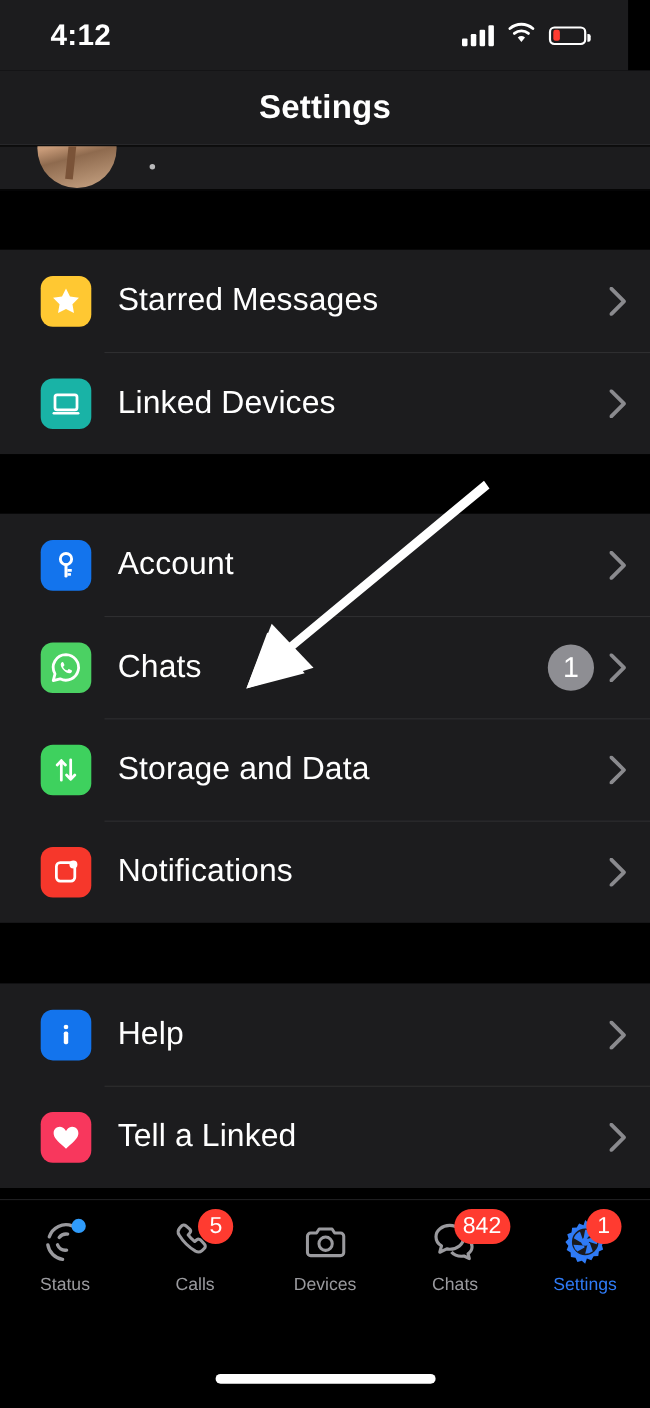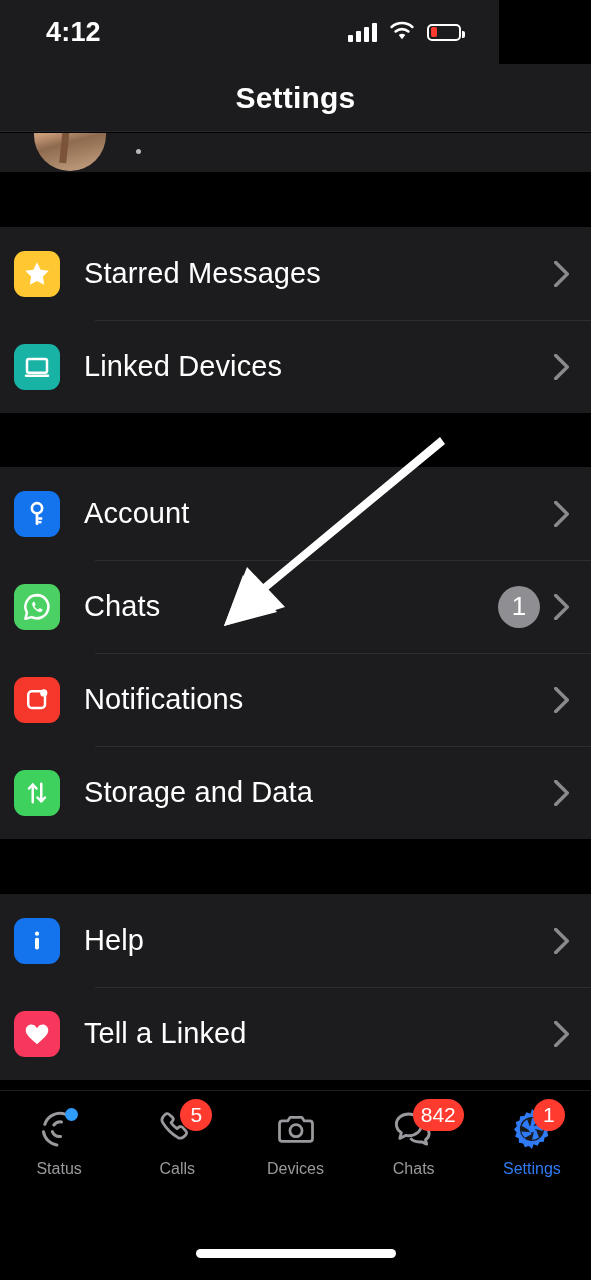--- a/index.html
+++ b/index.html
@@ -7,21 +7,21 @@
     width:591px; height:1280px;
     background:#000;
     font-family:"Liberation Sans", sans-serif;
     -webkit-font-smoothing:antialiased;
     overflow:hidden;
   }
   #phone { position:relative; width:591px; height:1280px; background:#000; }
 
   
   .statusbar {
-    position:absolute; top:0; left:0; width:499px; height:64px;
+    position:absolute; top:0; left:0; width:571px; height:64px;
     background:#1c1c1e;
     display:flex; align-items:center; justify-content:space-between;
     padding:0 38px 0 46px;
   }
   .sb-time { color:#fff; font-size:27px; font-weight:bold; letter-spacing:.2px; }
   .sb-right { display:flex; align-items:center; gap:12px; }
   .bars { display:flex; align-items:flex-end; gap:3px; height:20px; }
   .bars i { display:block; width:5px; background:#fff; border-radius:1px; }
   .bars i:nth-child(1){height:7px;} .bars i:nth-child(2){height:11px;}
   .bars i:nth-child(3){height:15px;} .bars i:nth-child(4){height:19px;}
@@ -53,21 +53,21 @@
             height:54px; background:#7a5338; transform:rotate(6deg); }
   .avatar::after { content:""; position:absolute; left:38px; top:4px; width:20px;
             height:16px; border-radius:4px; background:#7f98a8; transform:rotate(-14deg); }
   .profile-dot { position:absolute; left:136px; top:16px; width:5px; height:5px;
             border-radius:50%; background:#b9b9bb; }
 
   .gap { background:#000; }
   .group { background:#1c1c1e; }
 
   .row { position:relative; height:93px; display:flex; align-items:center;
-         padding-left:14px; }
+         padding-left:37px; }
   .row + .row::before { content:""; position:absolute; left:95px; right:0; top:0;
          height:1px; background:#2e2e30; }
 
   .ic { width:46px; height:46px; border-radius:11px; flex:0 0 46px;
         display:flex; align-items:center; justify-content:center; position:relative; }
   .ic svg { display:block; }
   .row-label { color:#fff; font-size:29px; margin-left:24px; letter-spacing:.1px;
         white-space:nowrap; }
 
   .row-right { position:absolute; right:22px; display:flex; align-items:center; gap:14px; }
@@ -197,41 +197,41 @@
         </span>
         <span class="row-label">Chats</span>
         <span class="row-right">
           <span class="count-badge">1</span>
           <svg class="chev" viewBox="0 0 10 18">
               <path d="M1 1l8 8-8 8" stroke="#8a8a8e" stroke-width="2.4" fill="none" stroke-linecap="round" stroke-linejoin="round"></path>
             </svg>
         </span>
       </div>
       <div class="row">
-        <span class="ic" style="background:#f6372b">
-          <svg width="30" height="30" viewBox="0 0 24 24">
-              <path d="M15.6 5H7.8A2.8 2.8 0 0 0 5 7.8v7.8a2.8 2.8 0 0 0 2.8 2.8h7.8a2.8 2.8 0 0 0 2.8-2.8V9.2" stroke="#fff" stroke-width="2" fill="none" stroke-linecap="round"></path>
-              <circle cx="17.4" cy="6.3" r="2.9" fill="#fff"></circle>
-            </svg>
-        </span>
-        <span class="row-label">Notifications</span>
-        <span class="row-right">
-          <svg class="chev" viewBox="0 0 10 18">
-              <path d="M1 1l8 8-8 8" stroke="#8a8a8e" stroke-width="2.4" fill="none" stroke-linecap="round" stroke-linejoin="round"></path>
-            </svg>
-        </span>
-      </div>
-      <div class="row">
         <span class="ic" style="background:#3ed15e">
           <svg width="30" height="30" viewBox="0 0 24 24" stroke="#fff" stroke-width="2" fill="none" stroke-linecap="round" stroke-linejoin="round">
               <path d="M8.6 19.4V5.2M8.6 5.2L5.6 8.4M8.6 5.2l3 3.2"></path>
               <path d="M15.4 4.6v14.2M15.4 18.8l3-3.2M15.4 18.8l-3-3.2"></path>
             </svg>
         </span>
         <span class="row-label">Storage and Data</span>
+        <span class="row-right">
+          <svg class="chev" viewBox="0 0 10 18">
+              <path d="M1 1l8 8-8 8" stroke="#8a8a8e" stroke-width="2.4" fill="none" stroke-linecap="round" stroke-linejoin="round"></path>
+            </svg>
+        </span>
+      </div>
+      <div class="row">
+        <span class="ic" style="background:#f6372b">
+          <svg width="30" height="30" viewBox="0 0 24 24">
+              <path d="M15.6 5H7.8A2.8 2.8 0 0 0 5 7.8v7.8a2.8 2.8 0 0 0 2.8 2.8h7.8a2.8 2.8 0 0 0 2.8-2.8V9.2" stroke="#fff" stroke-width="2" fill="none" stroke-linecap="round"></path>
+              <circle cx="17.4" cy="6.3" r="2.9" fill="#fff"></circle>
+            </svg>
+        </span>
+        <span class="row-label">Notifications</span>
         <span class="row-right">
           <svg class="chev" viewBox="0 0 10 18">
               <path d="M1 1l8 8-8 8" stroke="#8a8a8e" stroke-width="2.4" fill="none" stroke-linecap="round" stroke-linejoin="round"></path>
             </svg>
         </span>
       </div>
     </div>
 
     <div class="gap" style="height:55px"></div>
 

